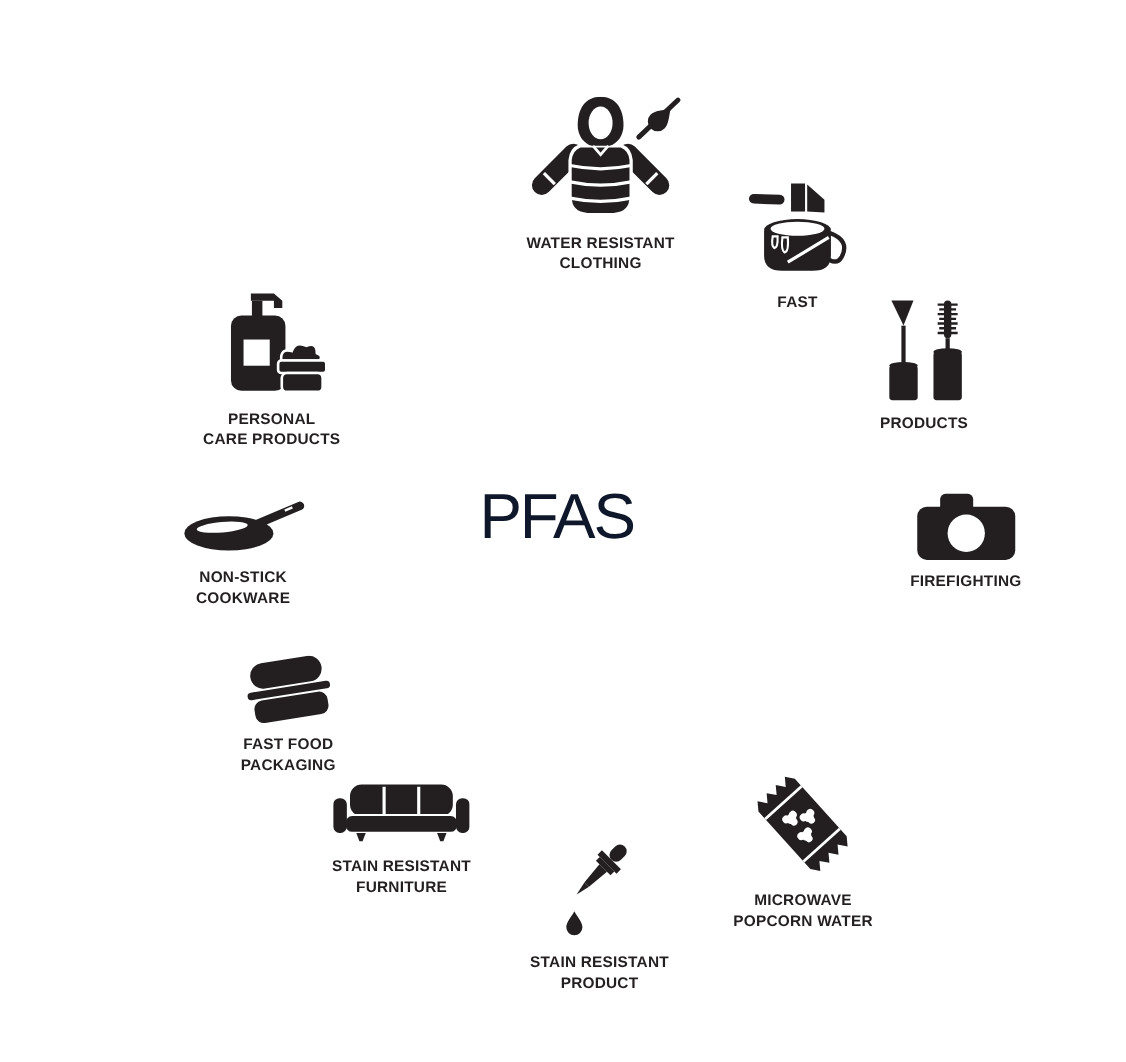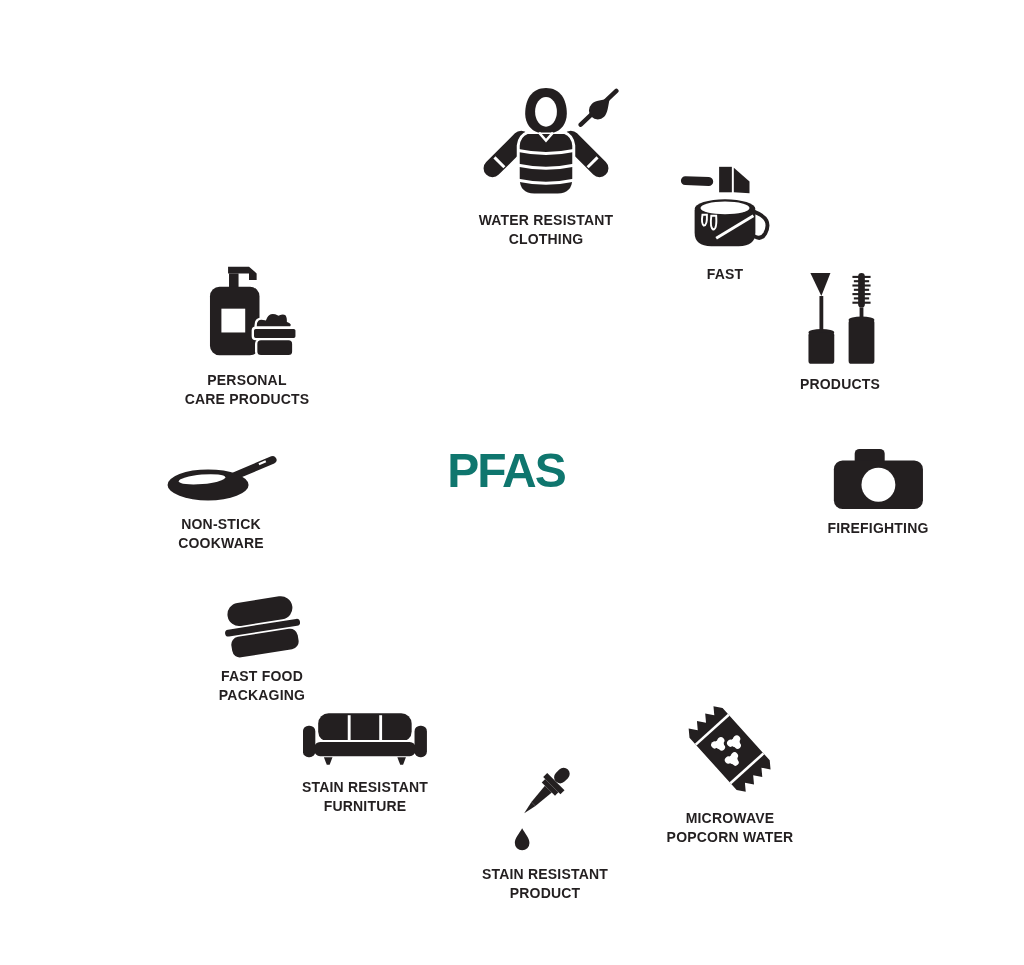--- a/index.html
+++ b/index.html
@@ -13,21 +13,21 @@
     gap:9px;transform:translateX(-50%);
   }
   .item .label{
     margin:0;white-space:pre-line;text-align:center;
     font-weight:bold;font-size:14px;line-height:1.35;letter-spacing:.2px;
     color:#231f20;
   }
   .icon{display:block;fill:#231f20;}
   .title{
     position:absolute;left:506px;top:470px;transform:translate(-50%,-50%);
-    font-weight:bold;font-size:48px;letter-spacing:-2px;color:#0f766e;
+    font-weight:normal;font-size:58px;letter-spacing:-2px;color:#0f172a;
     font-family:"Liberation Sans","DejaVu Sans",sans-serif;
   }
 </style>
 </head>
 <body>
 
 <div class="canvas">
 
   <div class="title">PFAS</div>
 

